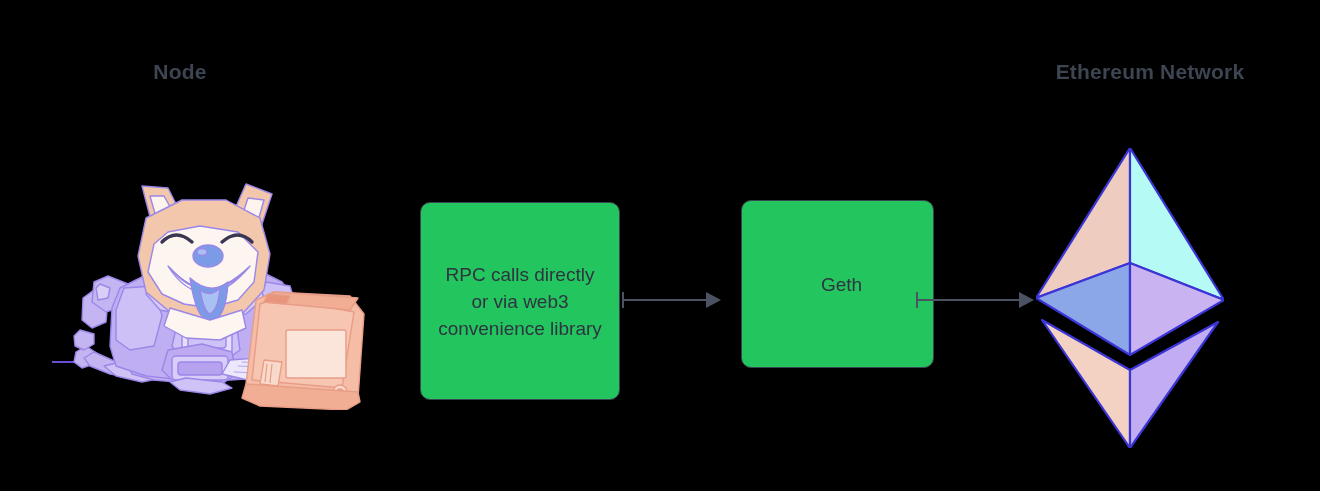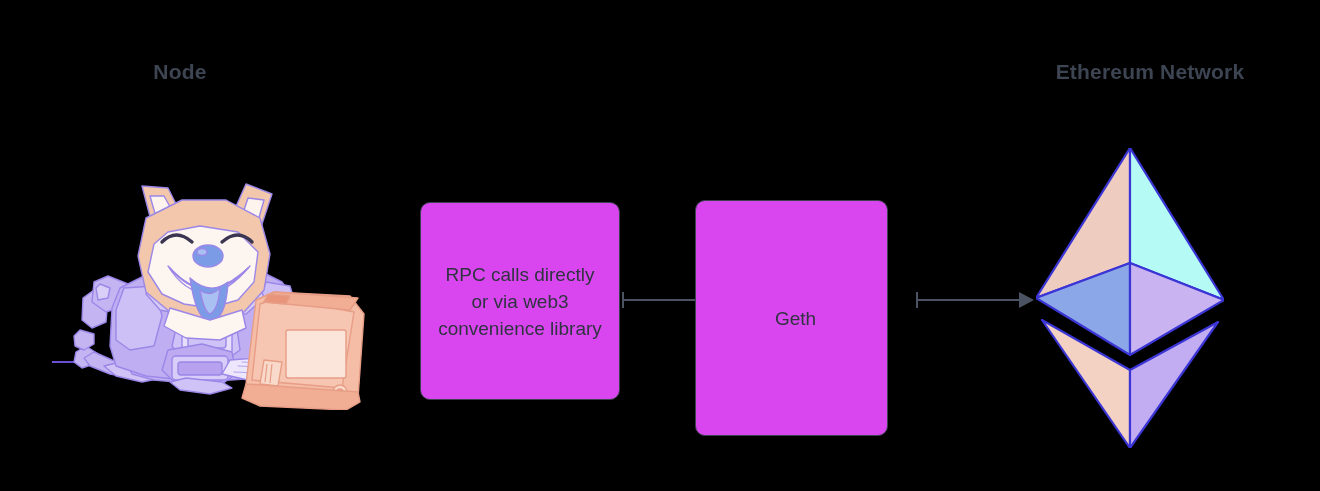--- a/index.html
+++ b/index.html
@@ -13,21 +13,21 @@
     font-size:21px;
     color:#3d4553;
     text-align:center;
     white-space:nowrap;
     transform:translateX(-50%);
     letter-spacing:0.2px;
   }
 
   .node-box{
     position:absolute;
-    background:#d946ef;
+    background:#22c55e;
     border:1px solid #3b4250;
     border-radius:10px;
     box-sizing:border-box;
     display:flex;
     align-items:center;
     justify-content:center;
   }
   .node-label{
     color:#2f3440;
     font-size:19px;
@@ -149,21 +149,21 @@
   <div class="node-box" style="left:420px;top:202px;width:200px;height:198px;">
     <span class="node-label">RPC calls directly or via web3 convenience library</span>
   </div>
 
   <div class="arrow" style="left:622px;top:290px;width:99px;">
     <div class="cap"></div>
     <div class="shaft" style="width:86px;"></div>
     <div class="head" style="left:84px;"></div>
   </div>
 
-  <div class="node-box" style="left:695px;top:200px;width:193px;height:236px;padding-left:8px;">
+  <div class="node-box" style="left:741px;top:200px;width:193px;height:168px;padding-left:8px;">
     <span class="node-label">Geth</span>
   </div>
 
   <div class="arrow" style="left:916px;top:290px;width:120px;">
     <div class="cap"></div>
     <div class="shaft" style="width:105px;"></div>
     <div class="head" style="left:103px;"></div>
   </div>
 
   <div class="eth-logo" style="left:1036px;top:148px;width:188px;height:300px;">

